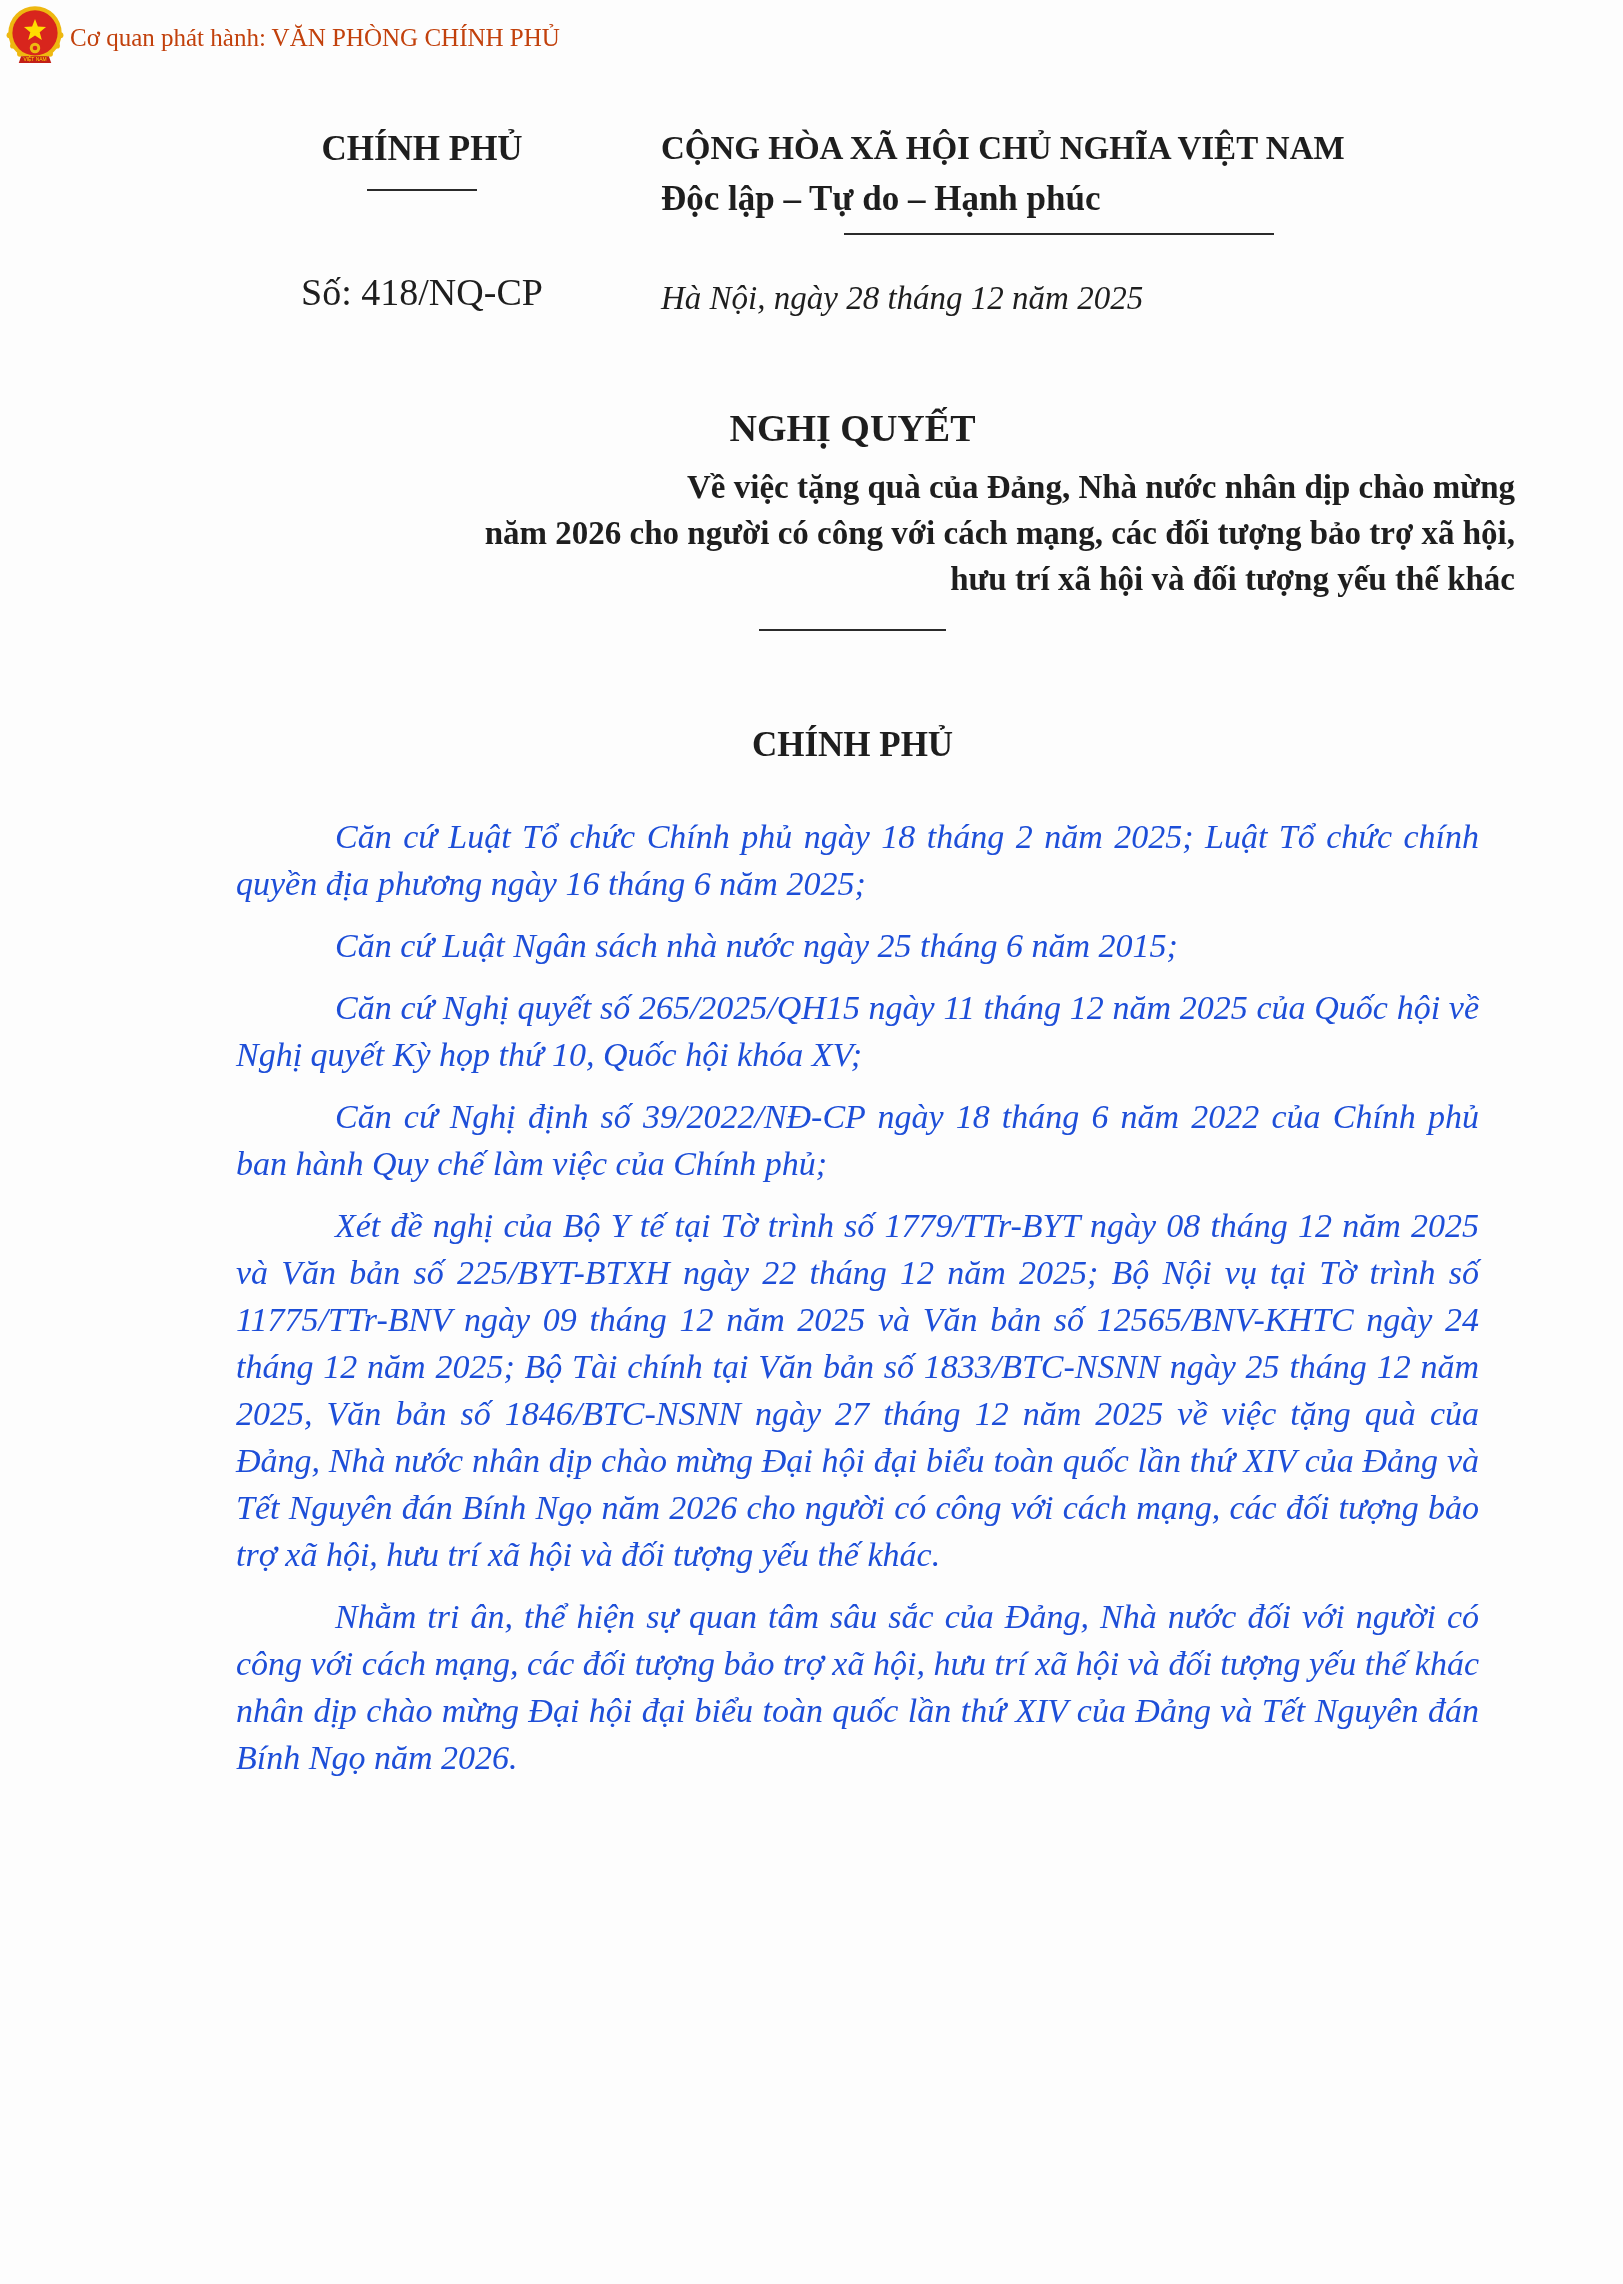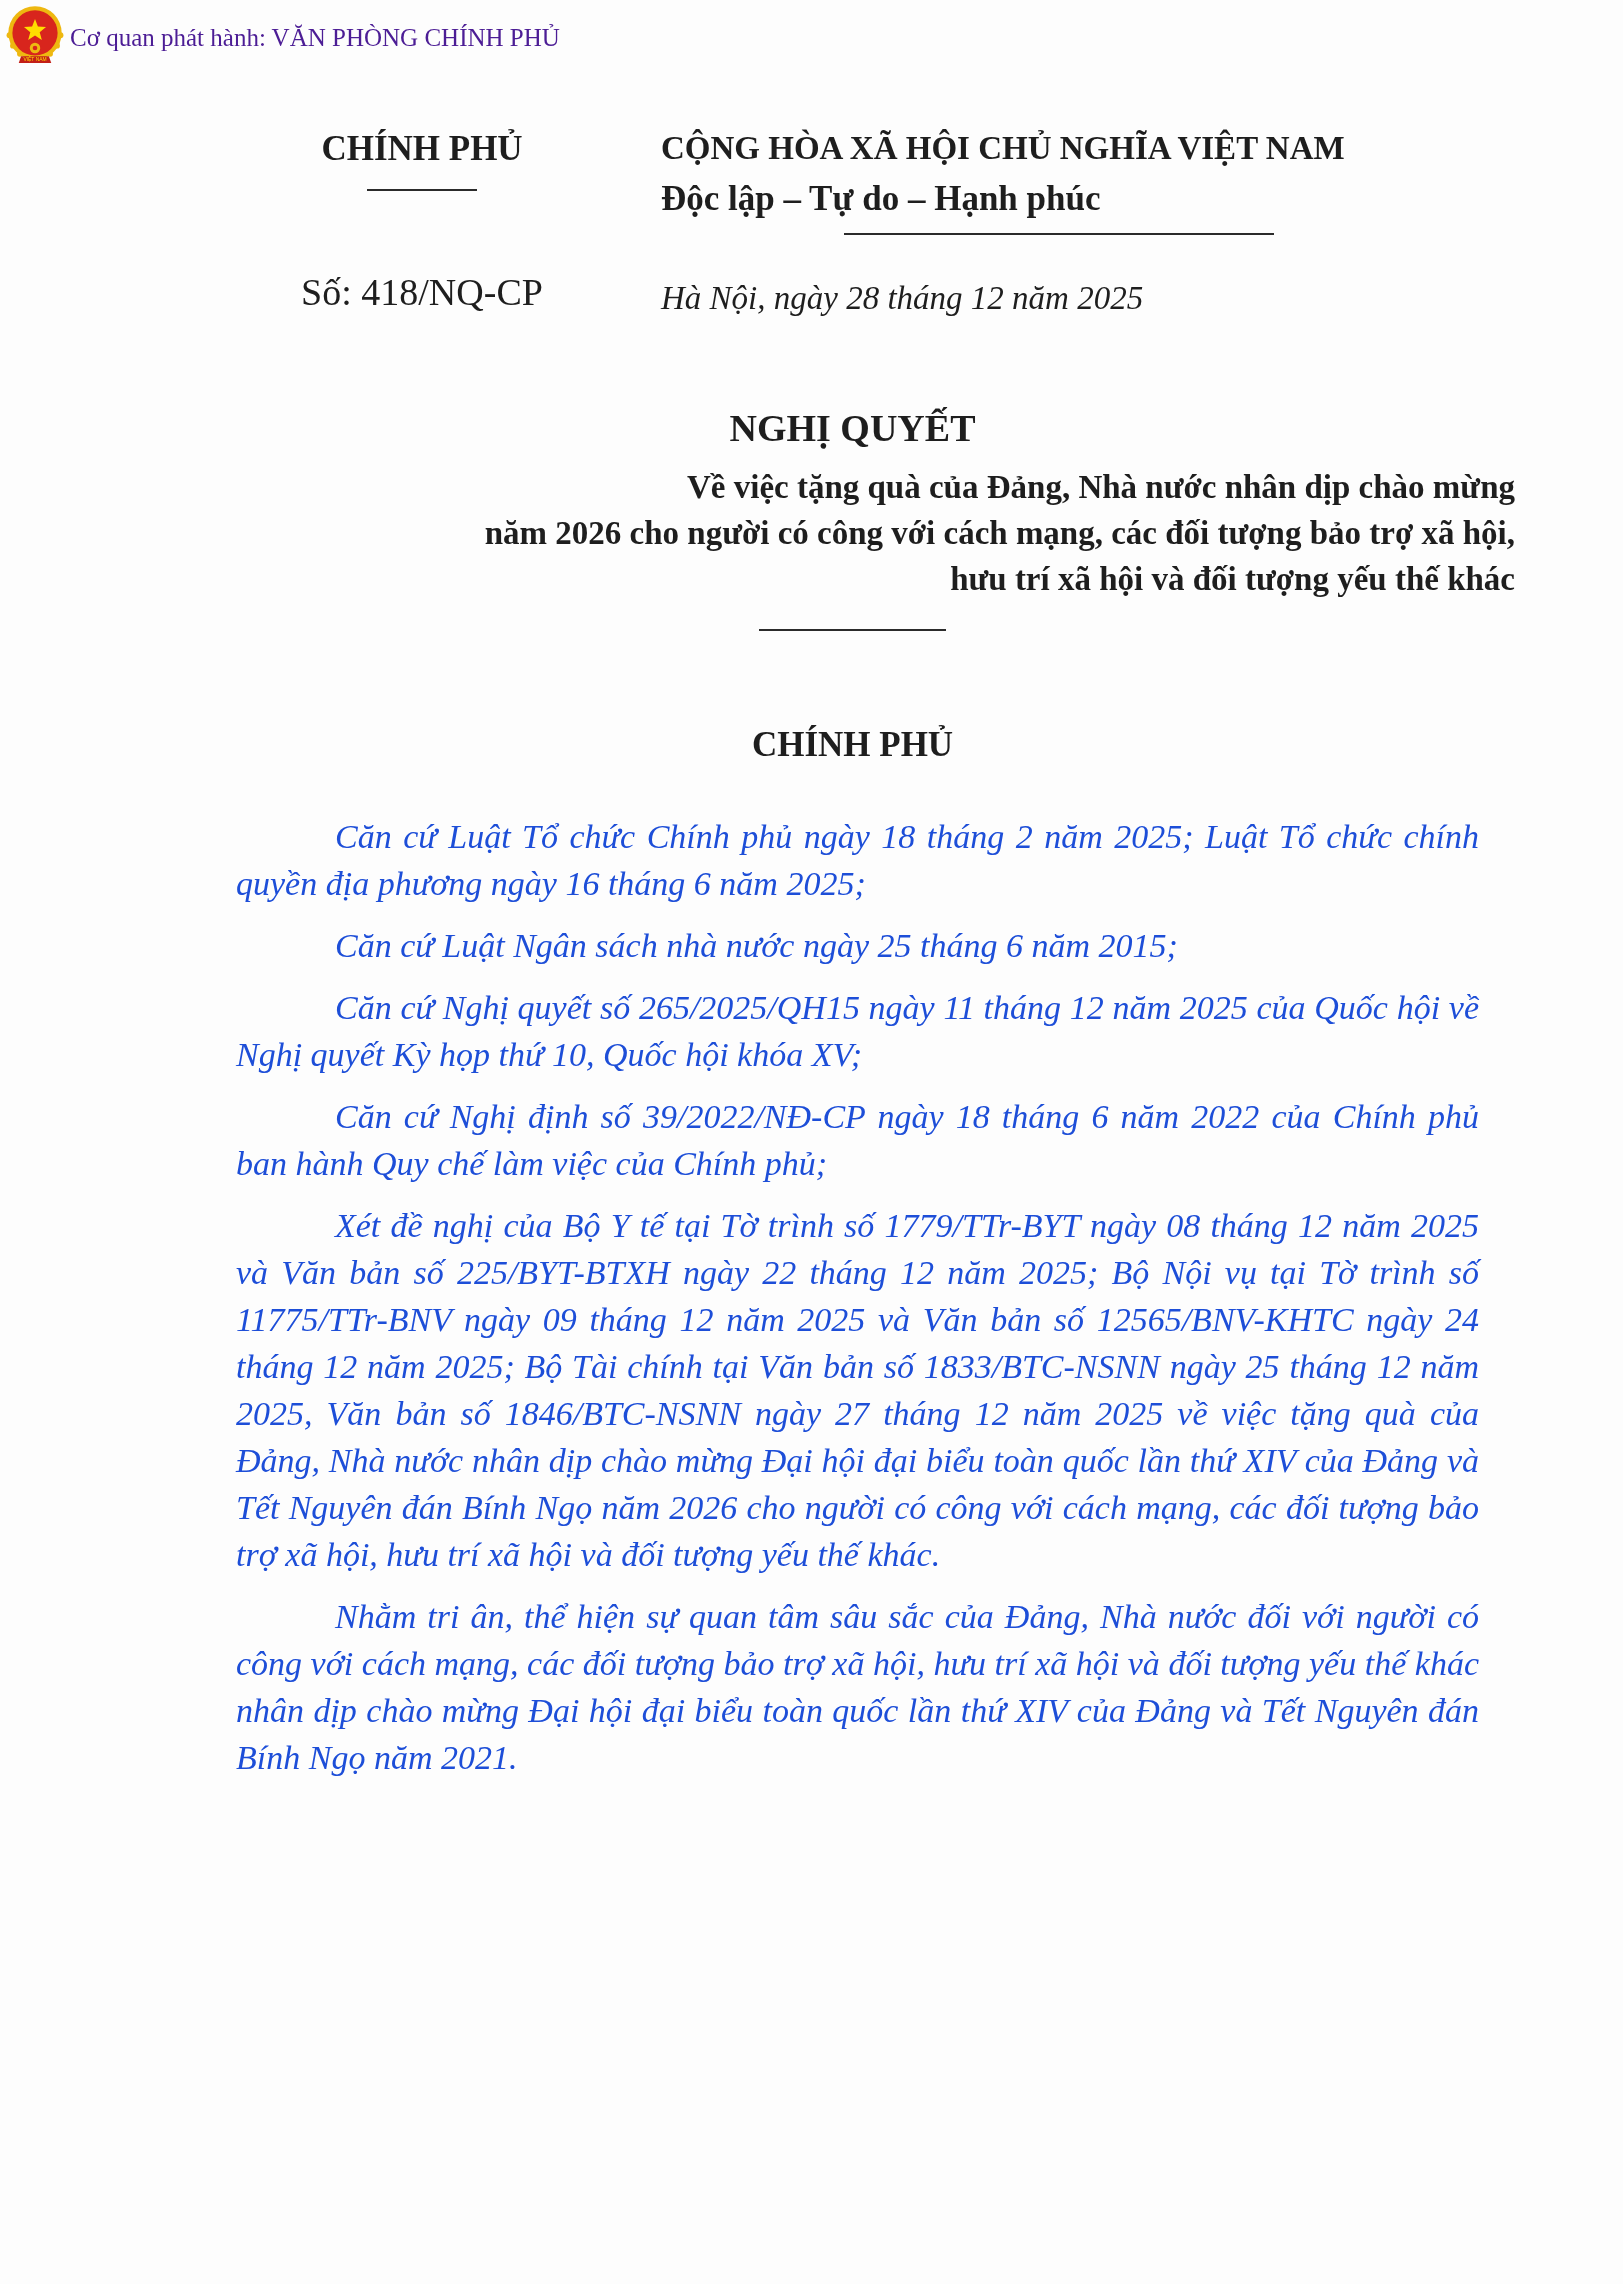--- a/index.html
+++ b/index.html
@@ -9,21 +9,21 @@
     color:#1e1e1e;
     font-family:"Liberation Serif","DejaVu Serif",serif;
     position:relative;
     overflow:hidden;
   }
   
   .issuer-bar{position:absolute;left:0;top:0;width:1623px;height:76px;}
   .emblem{position:absolute;left:6px;top:4.6px;width:58px;height:64px;}
   .issuer-label{
     position:absolute;left:70px;top:23px;
-    font-size:25px;line-height:30px;color:#4c1d95;
+    font-size:25px;line-height:30px;color:#c2410c;
     white-space:nowrap;
   }
   
   .hdr-left{position:absolute;left:289px;top:129px;width:266px;text-align:center;}
   .hdr-left .agency{font-weight:bold;font-size:35px;line-height:40px;white-space:nowrap;}
   .hdr-left .rule{margin:20px auto 0;width:110px;height:2.3px;background:#2b2b2b;}
   .hdr-left .doc-number{margin-top:82px;font-size:38px;line-height:38px;white-space:nowrap;}
   .hdr-right{position:absolute;left:661px;top:129px;width:796px;text-align:left;}
   .hdr-right .national-title{font-weight:bold;font-size:33px;line-height:38px;white-space:nowrap;}
   .hdr-right .motto{font-weight:bold;font-size:35px;line-height:40px;margin-top:12px;white-space:nowrap;}
@@ -98,15 +98,15 @@
 </div>
 
 <div class="issuing-body">CHÍNH PHỦ</div>
 
 <div class="doc-body">
   <p>Căn cứ Luật Tổ chức Chính phủ ngày 18 tháng 2 năm 2025; Luật Tổ chức chính quyền địa phương ngày 16 tháng 6 năm 2025;</p>
   <p>Căn cứ Luật Ngân sách nhà nước ngày 25 tháng 6 năm 2015;</p>
   <p>Căn cứ Nghị quyết số 265/2025/QH15 ngày 11 tháng 12 năm 2025 của Quốc hội về Nghị quyết Kỳ họp thứ 10, Quốc hội khóa XV;</p>
   <p>Căn cứ Nghị định số 39/2022/NĐ-CP ngày 18 tháng 6 năm 2022 của Chính phủ ban hành Quy chế làm việc của Chính phủ;</p>
   <p>Xét đề nghị của Bộ Y tế tại Tờ trình số 1779/TTr-BYT ngày 08 tháng 12 năm 2025 và Văn bản số 225/BYT-BTXH ngày 22 tháng 12 năm 2025; Bộ Nội vụ tại Tờ trình số 11775/TTr-BNV ngày 09 tháng 12 năm 2025 và Văn bản số 12565/BNV-KHTC ngày 24 tháng 12 năm 2025; Bộ Tài chính tại Văn bản số 1833/BTC-NSNN ngày 25 tháng 12 năm 2025, Văn bản số 1846/BTC-NSNN ngày 27 tháng 12 năm 2025 về việc tặng quà của Đảng, Nhà nước nhân dịp chào mừng Đại hội đại biểu toàn quốc lần thứ XIV của Đảng và Tết Nguyên đán Bính Ngọ năm 2026 cho người có công với cách mạng, các đối tượng bảo trợ xã hội, hưu trí xã hội và đối tượng yếu thế khác.</p>
-  <p>Nhằm tri ân, thể hiện sự quan tâm sâu sắc của Đảng, Nhà nước đối với người có công với cách mạng, các đối tượng bảo trợ xã hội, hưu trí xã hội và đối tượng yếu thế khác nhân dịp chào mừng Đại hội đại biểu toàn quốc lần thứ XIV của Đảng và Tết Nguyên đán Bính Ngọ năm 2021.</p>
+  <p>Nhằm tri ân, thể hiện sự quan tâm sâu sắc của Đảng, Nhà nước đối với người có công với cách mạng, các đối tượng bảo trợ xã hội, hưu trí xã hội và đối tượng yếu thế khác nhân dịp chào mừng Đại hội đại biểu toàn quốc lần thứ XIV của Đảng và Tết Nguyên đán Bính Ngọ năm 2026.</p>
 </div>
 
 
 </body></html>

